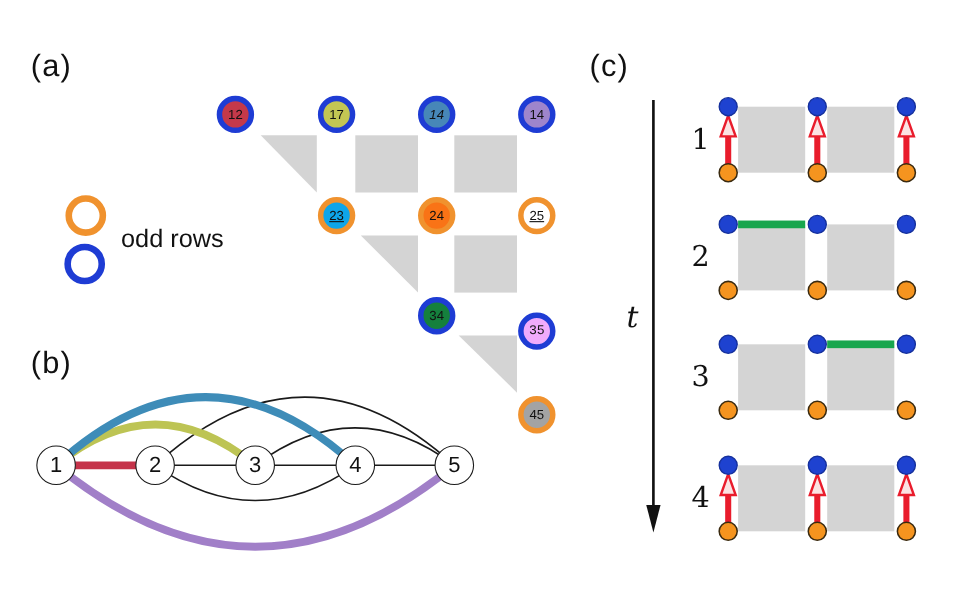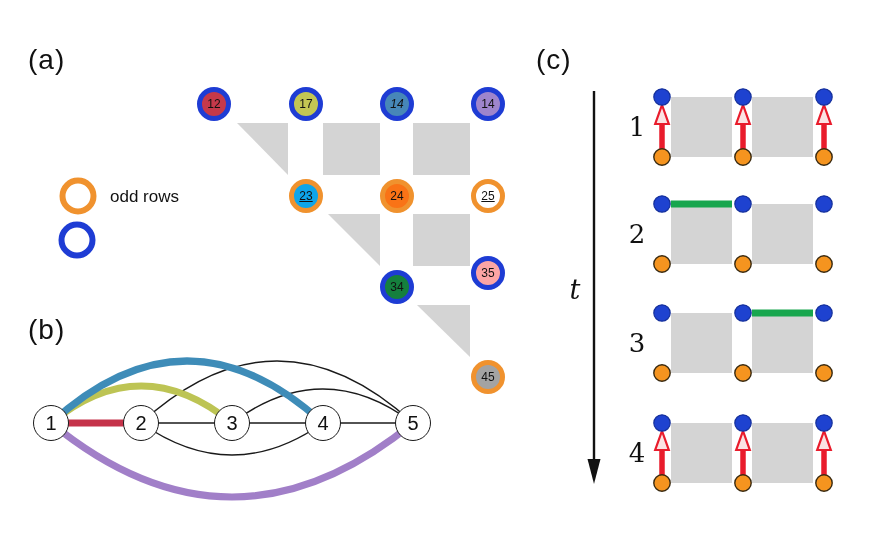--- a/index.html
+++ b/index.html
@@ -7,21 +7,21 @@
           font-family:"Liberation Sans",sans-serif;overflow:hidden;color:#111;}
   svg.layer{position:absolute;left:0;top:0;}
   .plabel{position:absolute;font-size:28px;letter-spacing:1px;color:#111;}
   .acircle{position:absolute;width:34px;height:34px;box-sizing:border-box;border:5px solid #404040;
            border-radius:50%;display:flex;align-items:center;justify-content:center;
            font-size:12px;line-height:1;color:#111;background:#fff;transform:translate(-50%,-50%);}
   .legend-ring{position:absolute;width:37px;height:37px;box-sizing:border-box;border:6px solid #000;
            border-radius:50%;transform:translate(-50%,-50%);background:#fff;}
   .ring-orange{border-color:var(--ring_orange);}
   .ring-blue{border-color:var(--ring_blue);}
-  .legend-label{position:absolute;font-size:17px;transform:translateY(-50%);white-space:nowrap;}
+  .legend-label{position:absolute;font-size:23px;transform:translateY(-50%);white-space:nowrap;margin-top:20px;}
   .bnode{position:absolute;width:36px;height:36px;box-sizing:border-box;border:1.7px solid #1a1a1a;
          border-radius:50%;background:#fff;display:flex;align-items:center;justify-content:center;
          font-size:20px;color:#111;transform:translate(-50%,-50%);}
   .steplabel{position:absolute;font-family:"DejaVu Serif",serif;font-size:26px;
              transform:translate(-50%,-50%);}
   .tlabel{position:absolute;font-family:"DejaVu Serif",serif;font-style:italic;font-size:27px;
           transform:translate(-50%,-50%);}
   
   .gray-shape{fill:var(--gray);}
   .thin-edge{stroke:var(--edge_thin);stroke-width:1.4;fill:none;}
@@ -132,21 +132,21 @@
   <div class="plabel" style="left:28px;top:44px">(a)</div>
 
   <div class="acircle" style="left: 214px; top: 104px; border-color: rgb(30, 60, 212); background-color: rgb(197, 57, 74);">12</div>
   <div class="acircle" style="left: 306px; top: 104px; border-color: rgb(30, 60, 212); background-color: rgb(195, 198, 83);">17</div>
   <div class="acircle" style="left: 397px; top: 104px; border-color: rgb(30, 60, 212); background-color: rgb(71, 135, 184); font-style: italic;">14</div>
   <div class="acircle" style="left: 488px; top: 104px; border-color: rgb(30, 60, 212); background-color: rgb(158, 133, 204);">14</div>
   <div class="acircle" style="left: 306px; top: 196px; border-color: rgb(240, 146, 46); background-color: #0ea5e9; text-decoration: underline;">23</div>
   <div class="acircle" style="left: 397px; top: 196px; border-color: rgb(240, 146, 46); background-color: #f97316;">24</div>
   <div class="acircle" style="left: 488px; top: 196px; border-color: rgb(240, 146, 46); background-color: rgb(255, 255, 255); text-decoration: underline;">25</div>
   <div class="acircle" style="left: 397px; top: 287px; border-color: rgb(30, 60, 212); background-color: #15803d;">34</div>
-  <div class="acircle" style="left: 488px; top: 273px; border-color: rgb(30, 60, 212); background-color: #fca5a5;">35</div>
+  <div class="acircle" style="left: 488px; top: 301px; border-color: rgb(30, 60, 212); background-color: #f0abfc; font-family: Liberation Mono, monospace;">35</div>
   <div class="acircle" style="left: 488px; top: 377px; border-color: rgb(240, 146, 46); background-color: #a3a3a3;">45</div>
 
   <div class="legend-ring ring-orange" style="left:78px;top:196px"></div>
   <div class="legend-label" style="left:110px;top:197px">odd rows</div>
   <div class="legend-ring ring-blue" style="left:77px;top:240px"></div>
 
   <div class="plabel" style="left:28px;top:314px">(b)</div>
   <div class="bnode" style="left:51px;top:423px">1</div>
   <div class="bnode" style="left:141px;top:423px">2</div>
   <div class="bnode" style="left:232px;top:423px">3</div>

